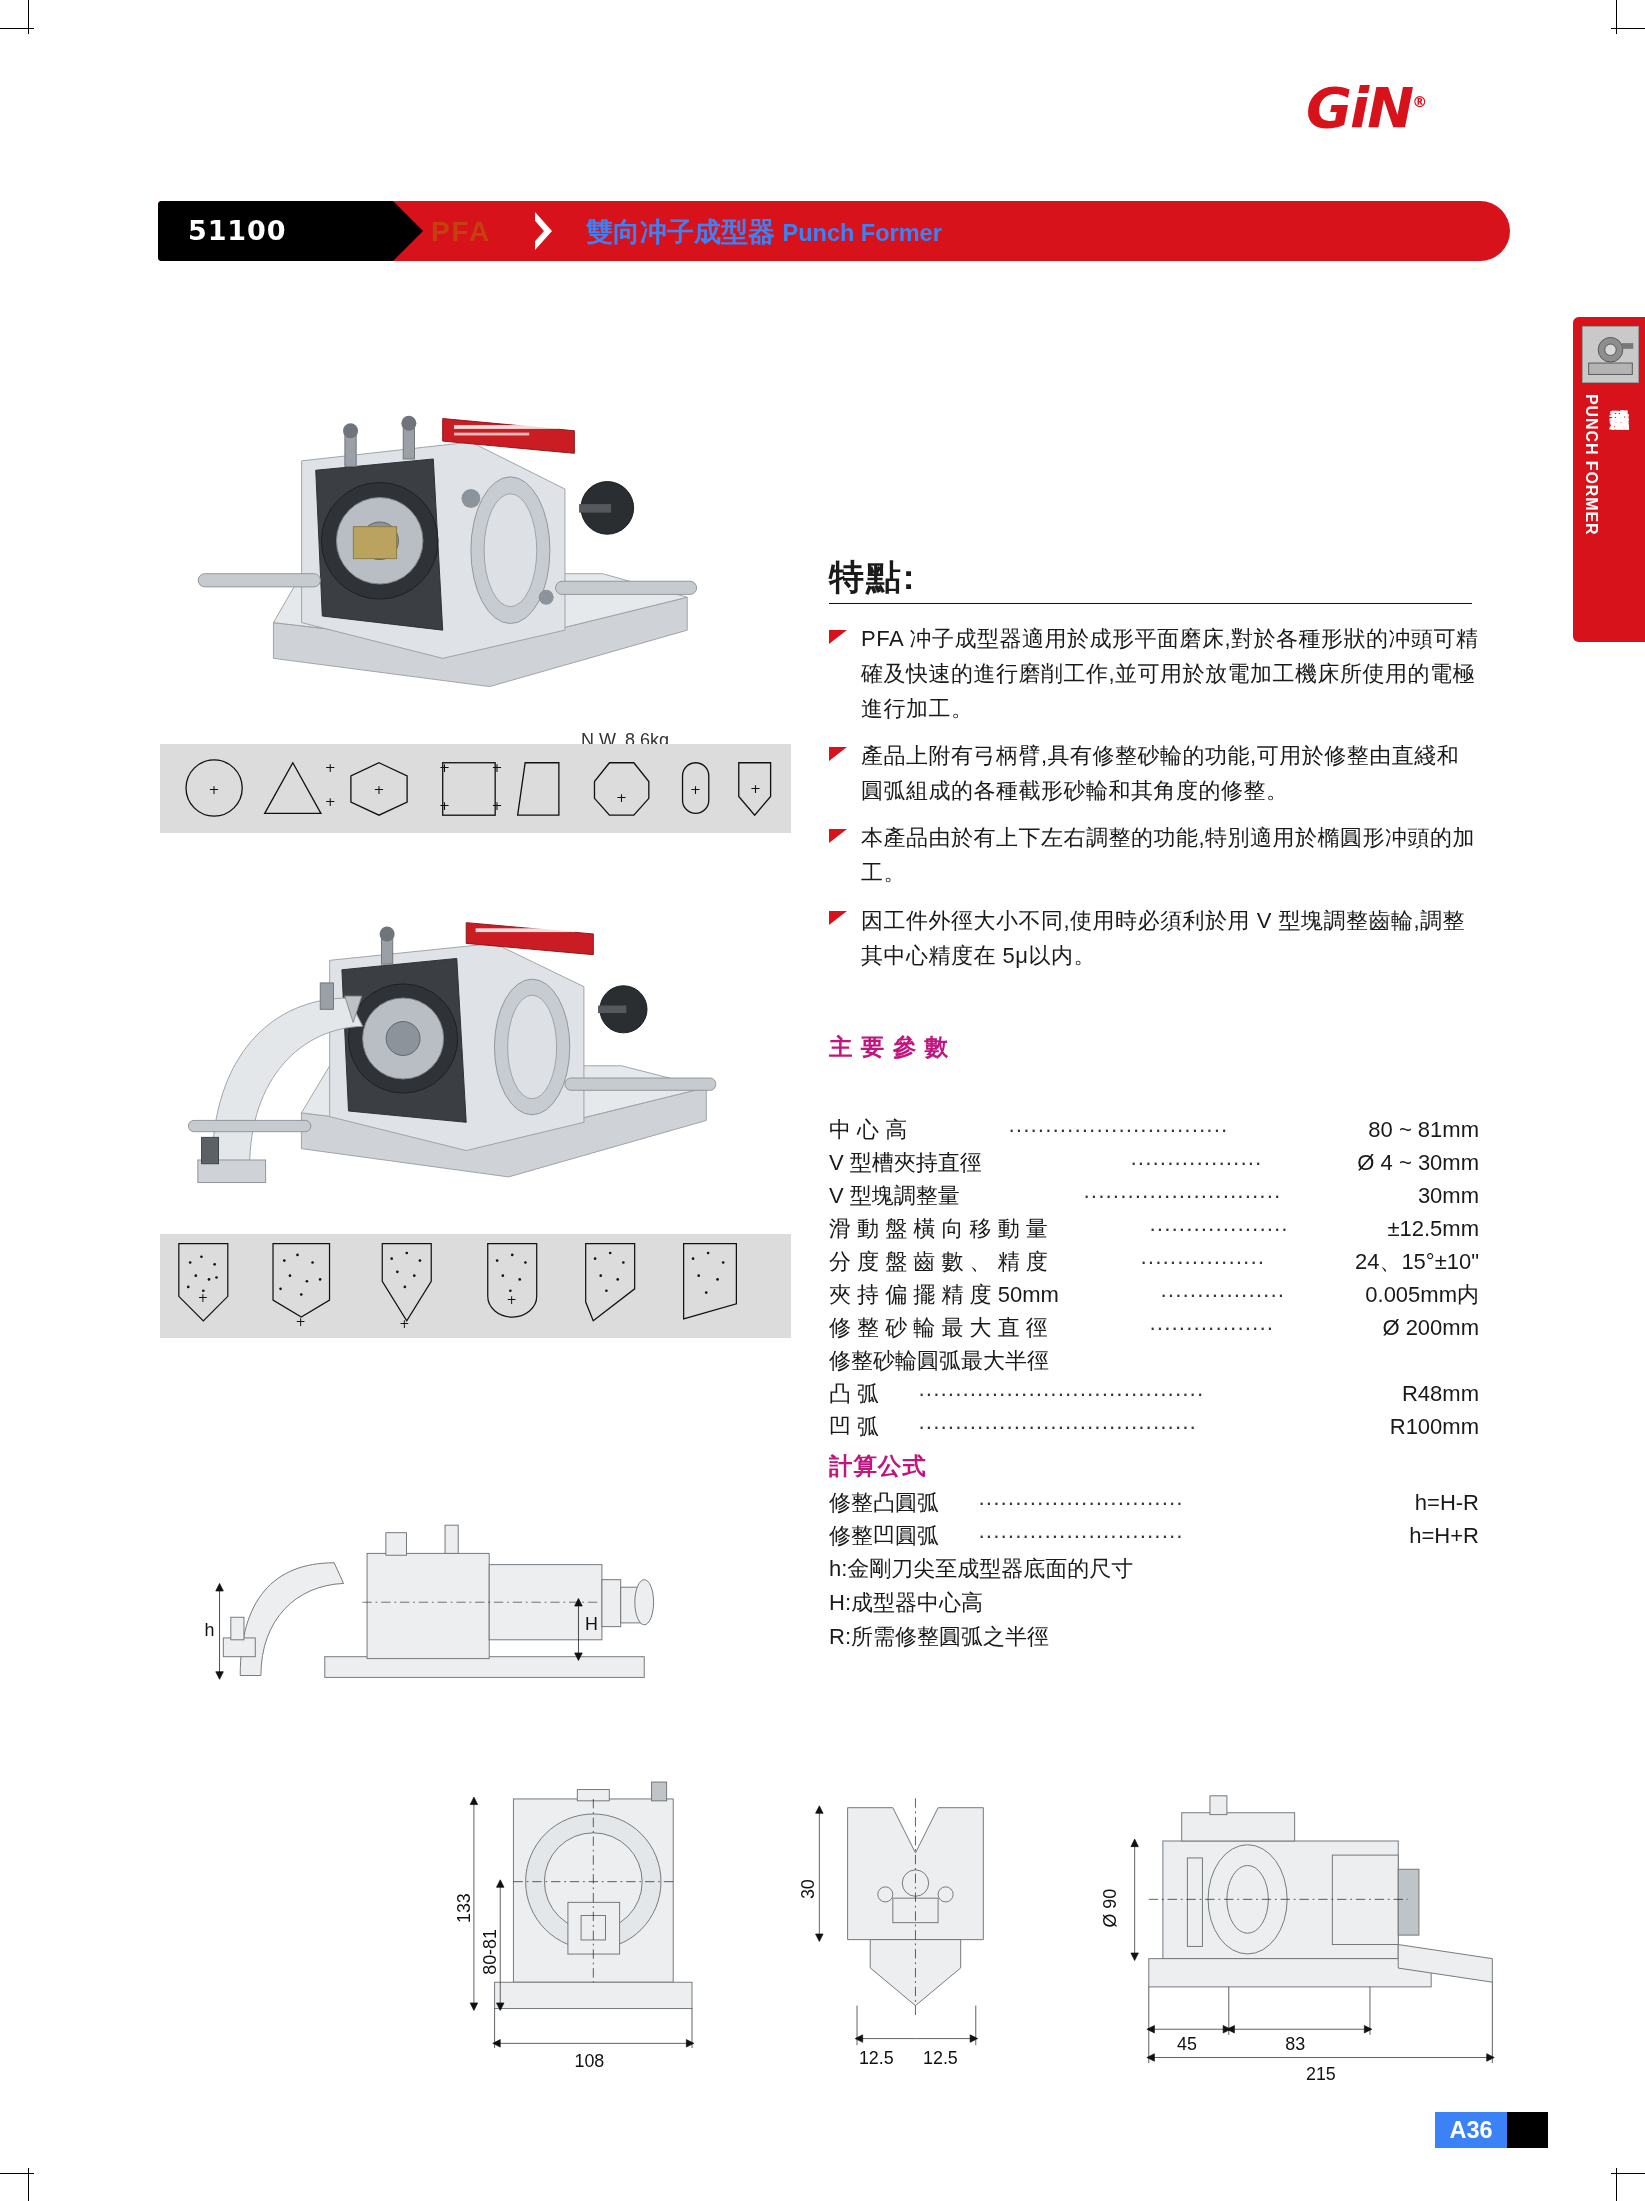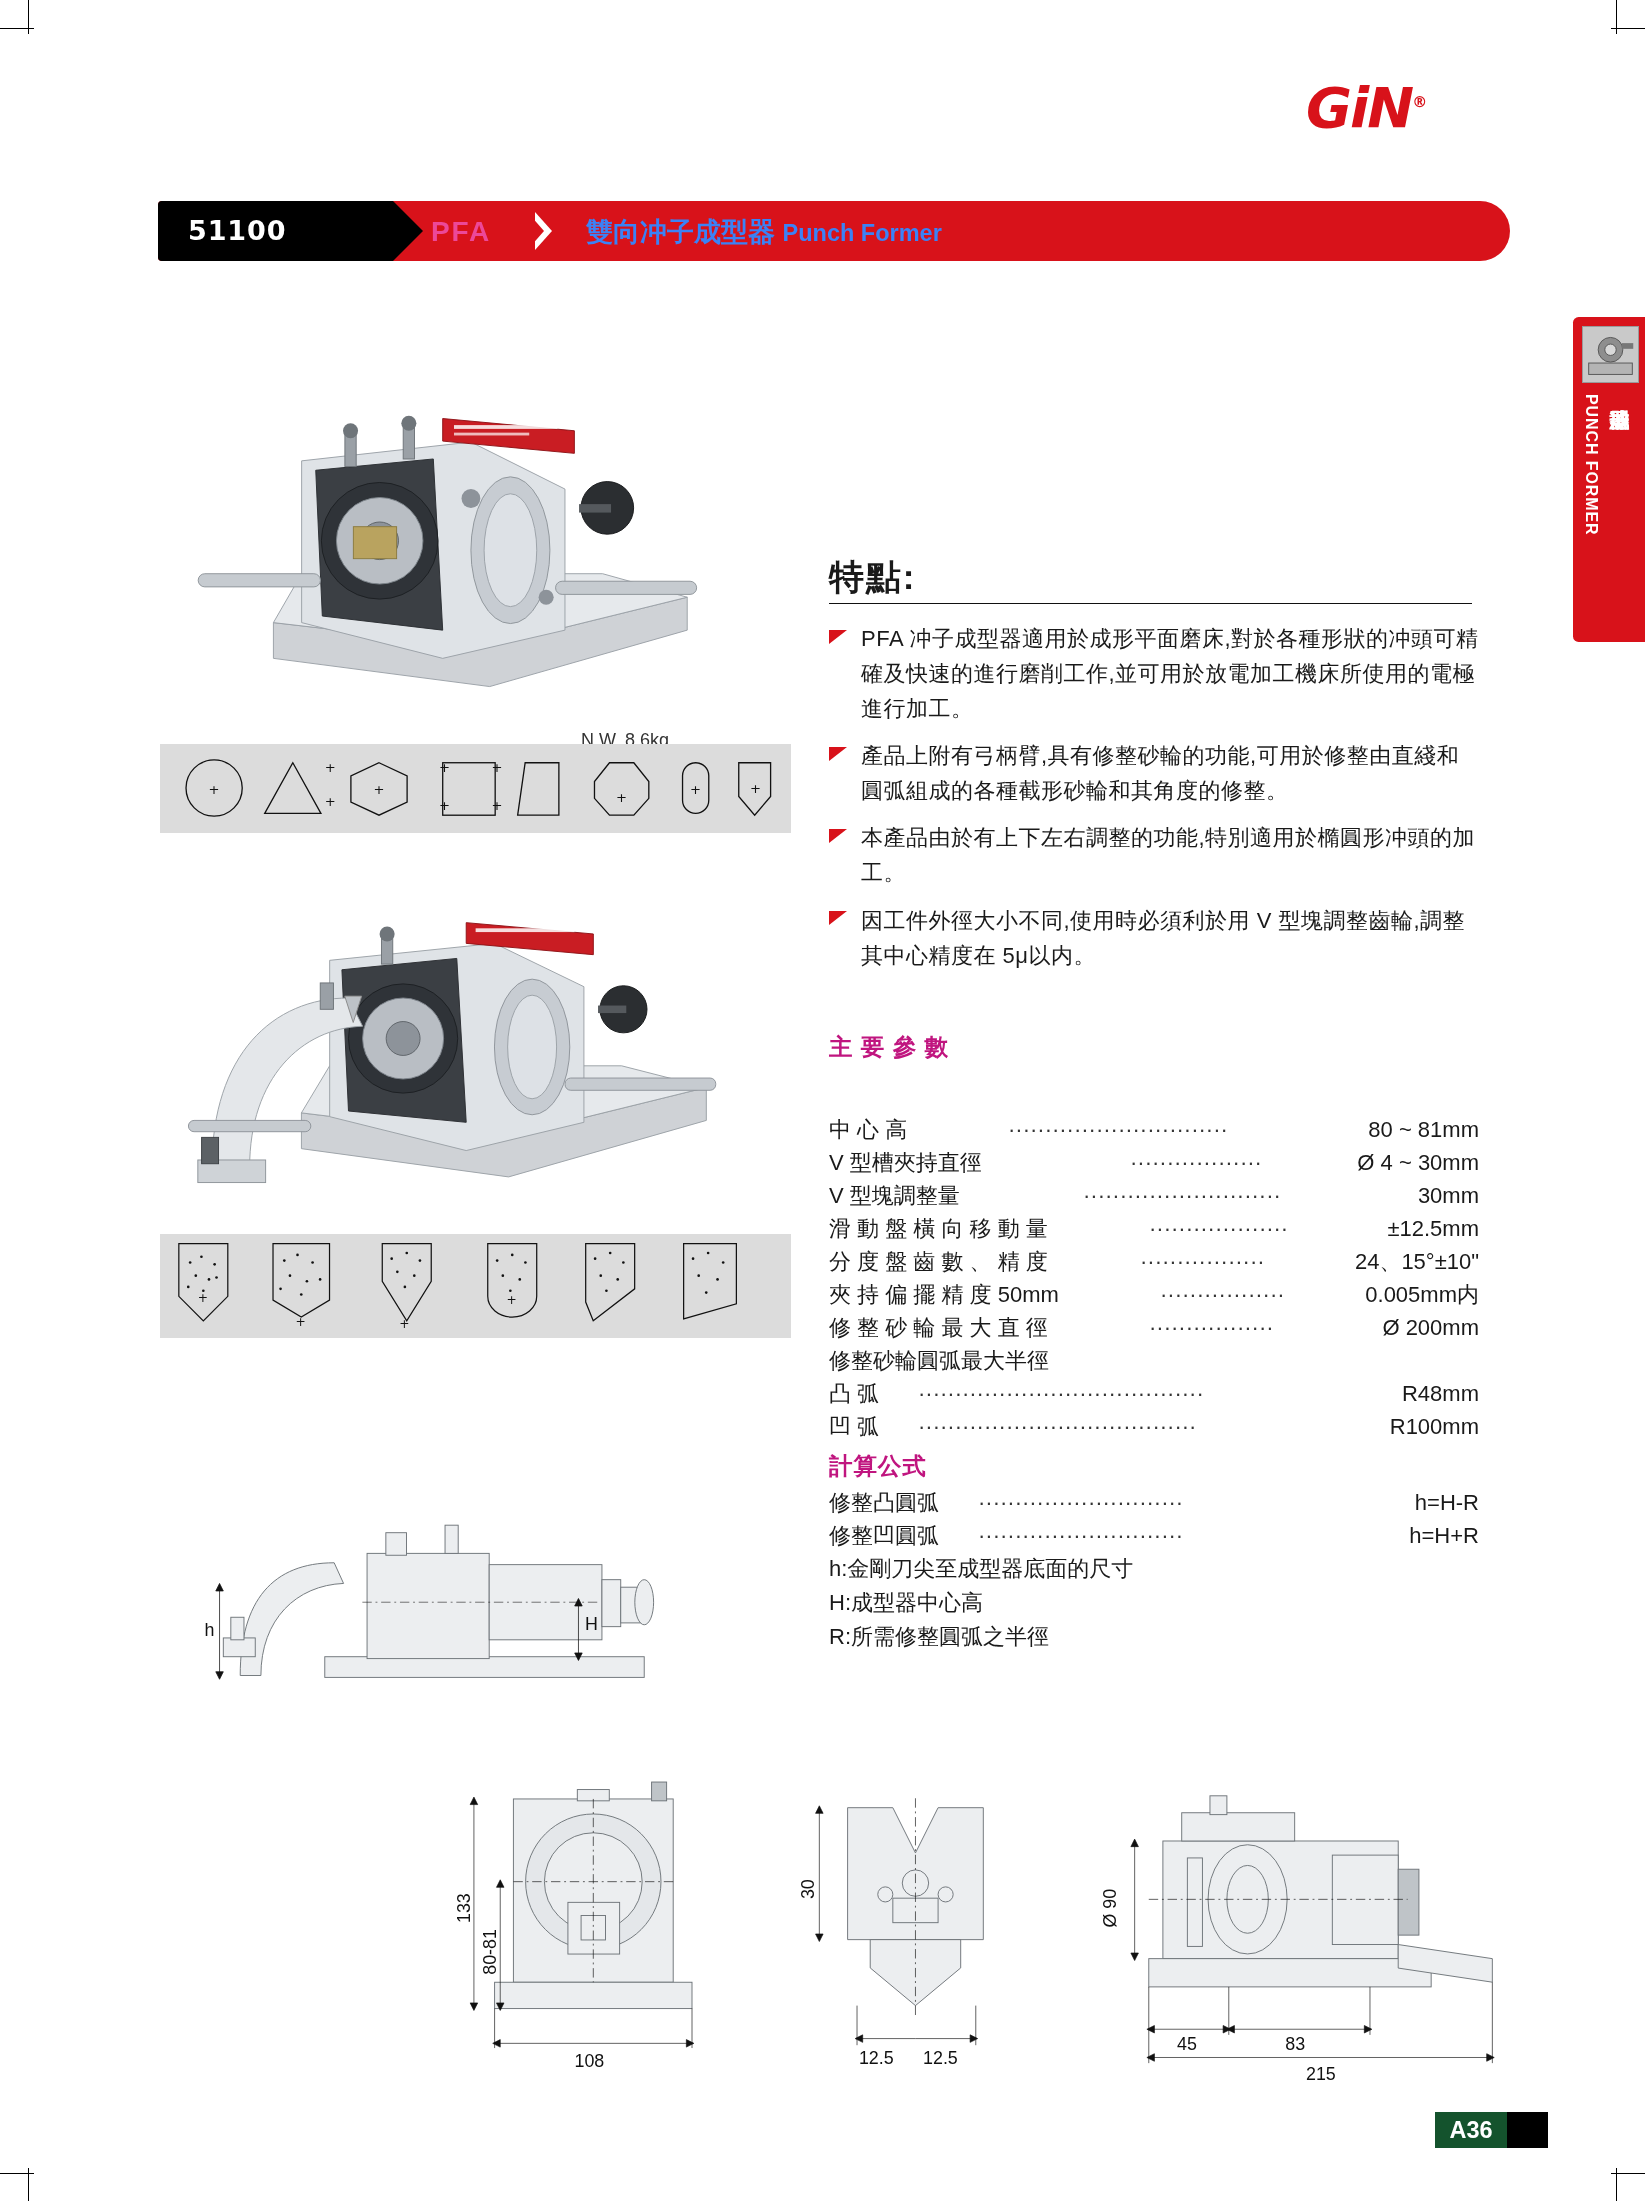--- a/index.html
+++ b/index.html
@@ -14,21 +14,21 @@
   .logo{position:absolute;right:104px;top:73px;width:235px;height:58px;}
   .logo-text{font-family:"DejaVu Sans",sans-serif;font-weight:bold;font-style:italic;font-size:56px;color:#d8121a;letter-spacing:-1.9px;line-height:58px;}
   .logo-reg{font-size:15px;vertical-align:super;color:#d8121a;}
 
   
   .titlebar{position:absolute;left:158px;top:201px;width:1352px;height:60px;}
   .tb-red{position:absolute;left:0;top:0;width:100%;height:100%;background:#d8121a;border-radius:3.8px 30px 30px 3.8px;}
   .tb-black{position:absolute;left:0;top:0;width:235px;height:60px;background:#000;border-radius:3.8px 0 0 3.8px;}
   .tb-black:after{content:"";position:absolute;right:-30px;top:0;width:0;height:0;border-left:30px solid #000;border-top:30px solid transparent;border-bottom:30px solid transparent;}
   .tb-num{position:absolute;left:30px;top:0;height:60px;line-height:60px;color:#fff;font-size:27px;font-weight:bold;font-family:"DejaVu Sans",sans-serif;letter-spacing:0.9px;}
-  .tb-pfa{position:absolute;left:273px;top:0;height:60px;line-height:62px;color:#ec4899;font-size:28px;font-weight:bold;letter-spacing:1.9px;}
+  .tb-pfa{position:absolute;left:273px;top:0;height:60px;line-height:62px;color:#c2410c;font-size:28px;font-weight:bold;letter-spacing:1.9px;}
   .tb-sep{position:absolute;left:377px;top:11.3px;width:24.5px;height:38px;}
   .tb-sep:before{content:"";position:absolute;left:0;top:0;width:0;height:0;border-left:17px solid #fff;border-top:19px solid transparent;border-bottom:19px solid transparent;}
   .tb-sep:after{content:"";position:absolute;left:-4.7px;top:2.8px;width:0;height:0;border-left:14px solid #d8121a;border-top:16px solid transparent;border-bottom:16px solid transparent;}
   .tb-title{position:absolute;left:428px;top:0;height:60px;line-height:62px;color:#3b82f6;font-size:27px;font-weight:bold;}
   .tb-title .en{font-size:23.5px;font-weight:bold;padding-left:7.5px;}
 
   
   .sidetab{position:absolute;right:0;top:317px;width:72px;height:325px;background:#d8121a;border-radius:5.6px 0 0 5.6px;}
   .sidetab .thumb{position:absolute;left:8.5px;top:8.5px;width:55px;height:55px;background:#cfcfcf;border:0.9px solid #9a9a9a;overflow:hidden;}
   .sidetab .vtext{position:absolute;top:77px;left:0;width:72px;height:235px;}
@@ -56,21 +56,21 @@
   .row .lbl{position:absolute;left:0;top:0;}
   .row .val{position:absolute;right:0;top:0;}
   .row .dots{position:absolute;top:0;left:0;right:0;text-align:left;color:#333;overflow:hidden;}
 
   .formula{position:absolute;left:829px;width:650px;}
   .fl{font-size:22px;line-height:34px;}
 
   
   .dwg{position:absolute;}
   .page-num{position:absolute;right:97px;bottom:54px;width:113px;height:36px;background:#000;}
-  .page-num .pg{position:absolute;left:0;top:0;width:72px;height:36px;background:#14532d;color:#fff;font-size:23.5px;font-weight:bold;text-align:center;line-height:36px;}
+  .page-num .pg{position:absolute;left:0;top:0;width:72px;height:36px;background:#3b82f6;color:#fff;font-size:23.5px;font-weight:bold;text-align:center;line-height:36px;}
 
   svg{display:block;}
 </style>
 </head>
 <body>
 
 <div class="crop v" style="left:28px;top:0;"></div>
 <div class="crop h" style="left:0;top:28px;"></div>
 <div class="crop v" style="right:28px;top:0;"></div>
 <div class="crop h" style="right:0;top:28px;"></div>

